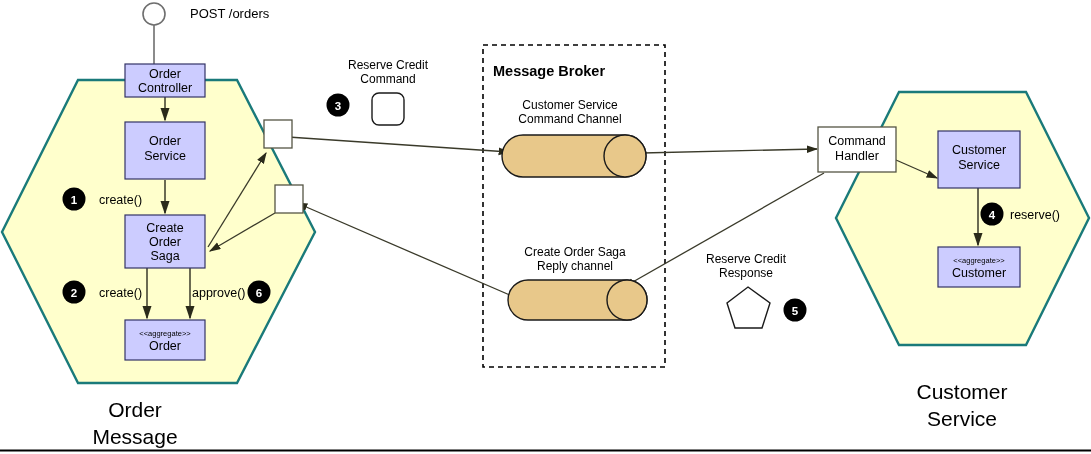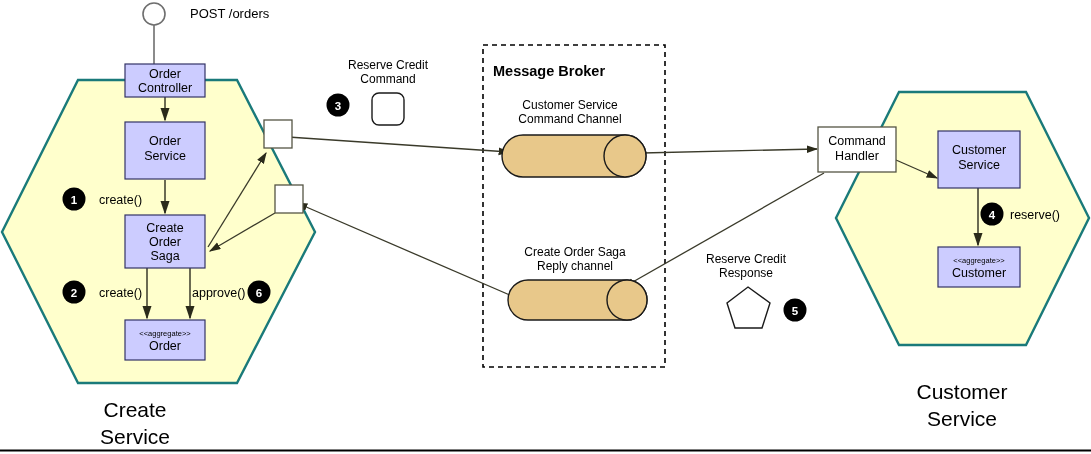--- a/index.html
+++ b/index.html
@@ -134,21 +134,21 @@
   <text class="lbl" x="74" y="204" font-size="11.5" font-weight="bold" fill="#ffffff" text-anchor="middle">1</text>
   <text class="lbl" x="74" y="297" font-size="11.5" font-weight="bold" fill="#ffffff" text-anchor="middle">2</text>
   <text class="lbl" x="338" y="110" font-size="11.5" font-weight="bold" fill="#ffffff" text-anchor="middle">3</text>
   <text class="lbl" x="992" y="219" font-size="11.5" font-weight="bold" fill="#ffffff" text-anchor="middle">4</text>
   <text class="lbl" x="795" y="315" font-size="11.5" font-weight="bold" fill="#ffffff" text-anchor="middle">5</text>
   <text class="lbl" x="259" y="297" font-size="11.5" font-weight="bold" fill="#ffffff" text-anchor="middle">6</text>
 </svg>
 
 <div style="position:absolute;left:45px;top:396px;width:180px;text-align:center;
             font-size:21px;line-height:27px;color:#000;">
-  <span style="display:inline-block;max-width:92px;">Create Service</span>
+  <span style="display:inline-block;max-width:92px;">Order Message</span>
 </div>
 
 <div style="position:absolute;left:872px;top:378px;width:180px;text-align:center;
             font-size:21px;line-height:27px;color:#000;">
   <span style="display:inline-block;max-width:120px;">Customer Service</span>
 </div>
 
 </div>
 
 </body></html>

